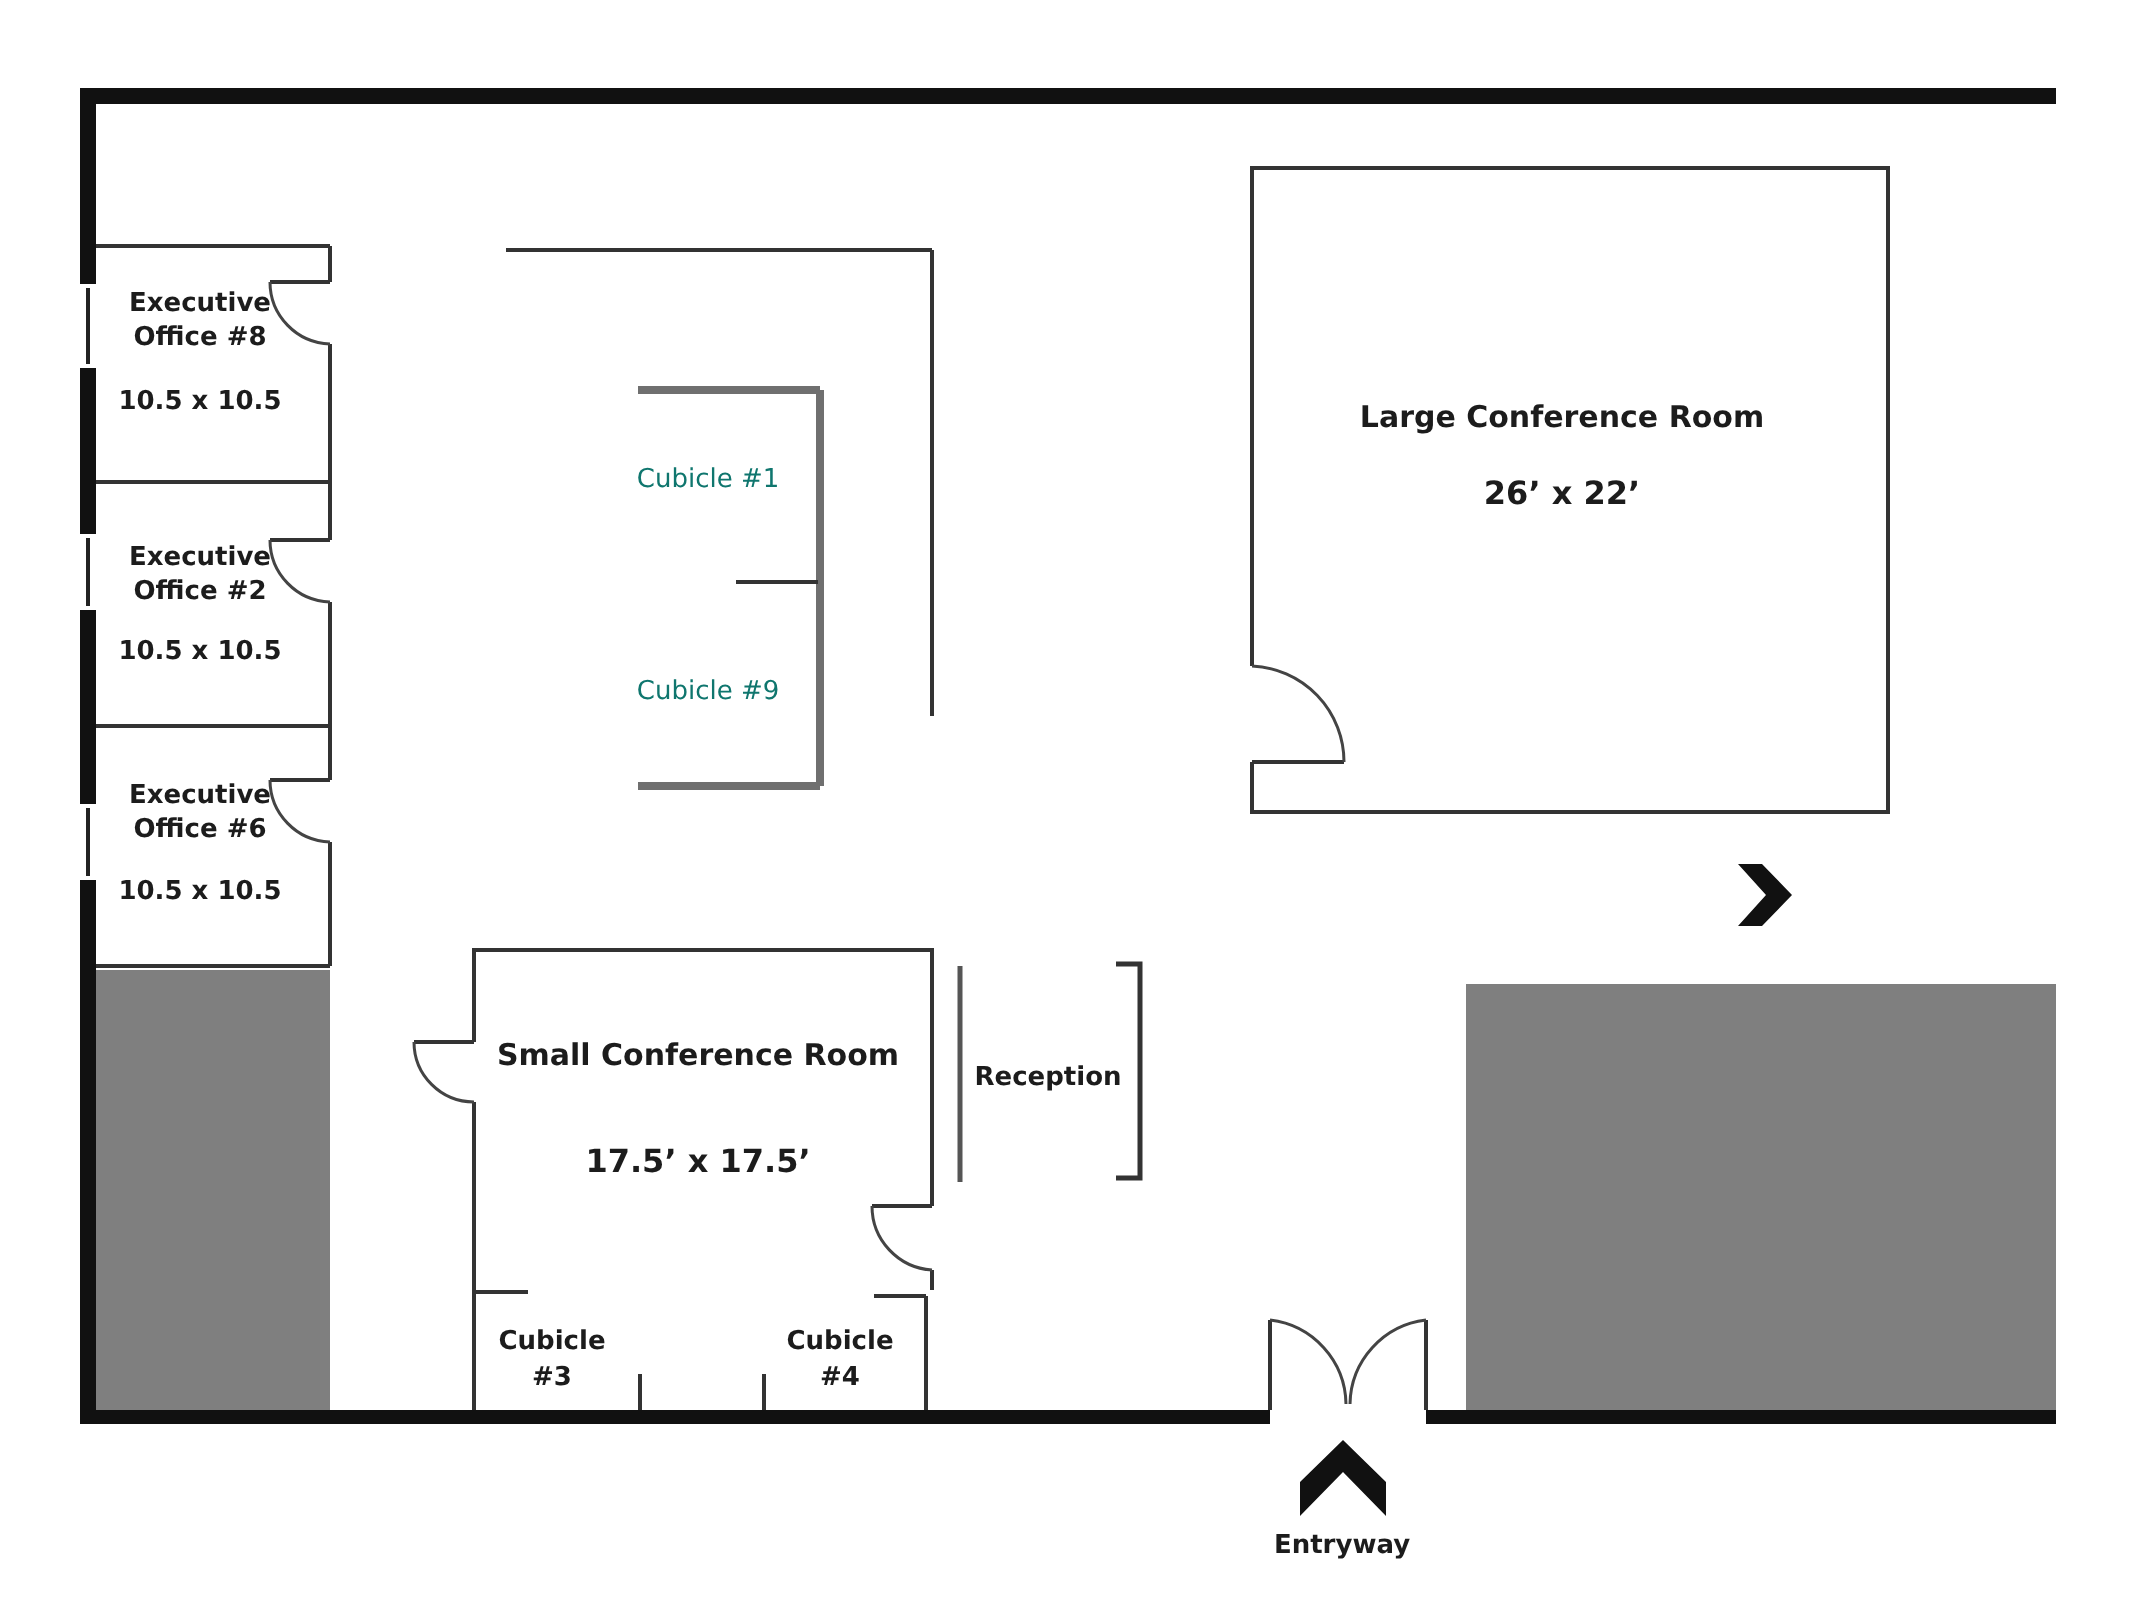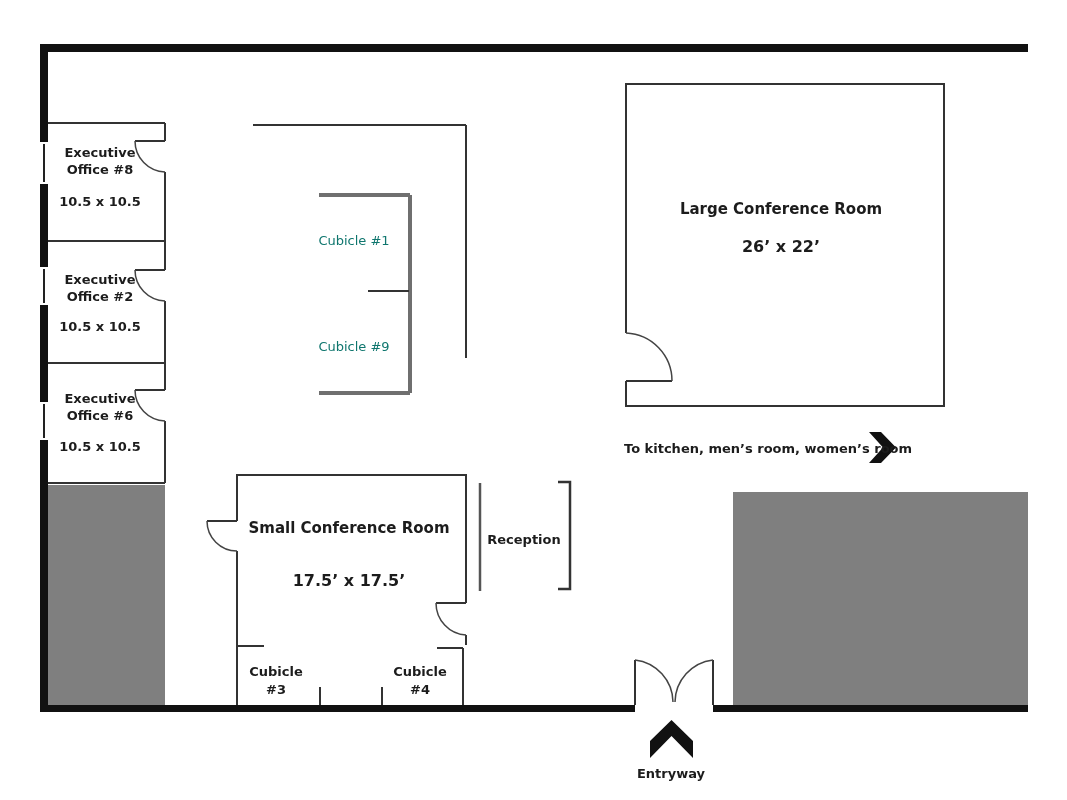--- a/index.html
+++ b/index.html
@@ -107,21 +107,20 @@
   <div class="lbl b s13" style="left:100px;top:398px;">Executive</div>
   <div class="lbl b s13" style="left:100px;top:415px;">Office #6</div>
   <div class="lbl b s13" style="left:100px;top:446px;">10.5 x 10.5</div>
 
   <div class="lbl s13 gray-txt" style="left:354px;top:240px;">Cubicle #1</div>
   <div class="lbl s13 gray-txt" style="left:354px;top:346px;">Cubicle #9</div>
 
   <div class="lbl b s15" style="left:781px;top:209px;">Large Conference Room</div>
   <div class="lbl b s14" style="left:781px;top:247px;">26’ x 22’</div>
 
-  <div class="lbl b s13 left-anchor" style="left:624px;top:448px;">To kitchen, men’s room, women’s room</div>
 
   <div class="lbl b s15" style="left:349px;top:528px;">Small Conference Room</div>
   <div class="lbl b s14" style="left:349px;top:581px;">17.5’ x 17.5’</div>
 
   <div class="lbl b s13" style="left:524px;top:539px;">Reception</div>
 
   <div class="lbl b s13" style="left:276px;top:671px;">Cubicle</div>
   <div class="lbl b s13" style="left:276px;top:689px;">#3</div>
   <div class="lbl b s13" style="left:420px;top:671px;">Cubicle</div>
   <div class="lbl b s13" style="left:420px;top:689px;">#4</div>

